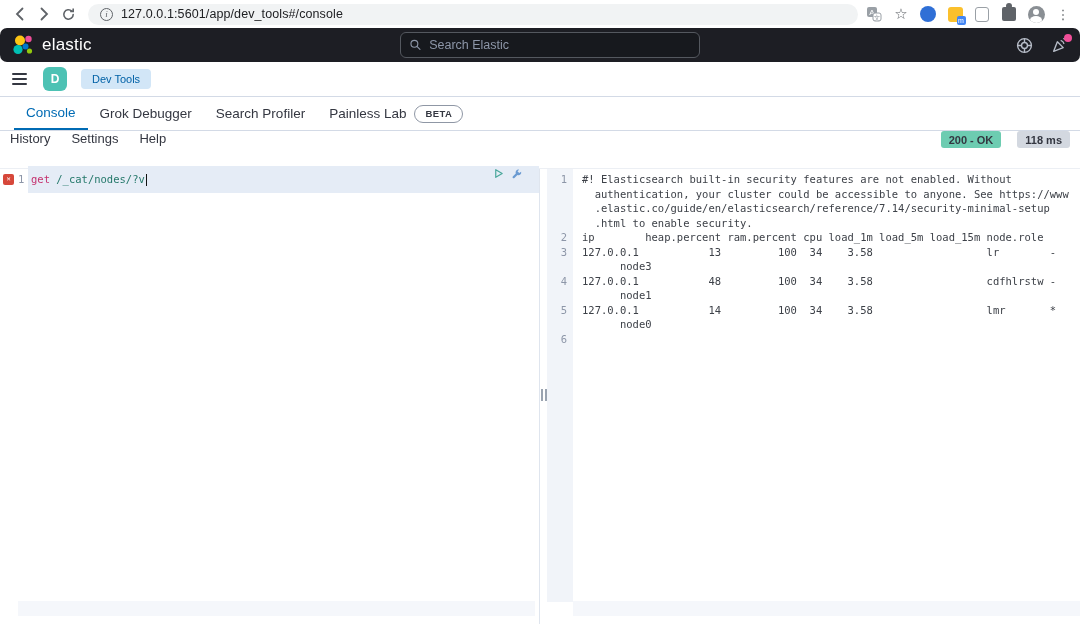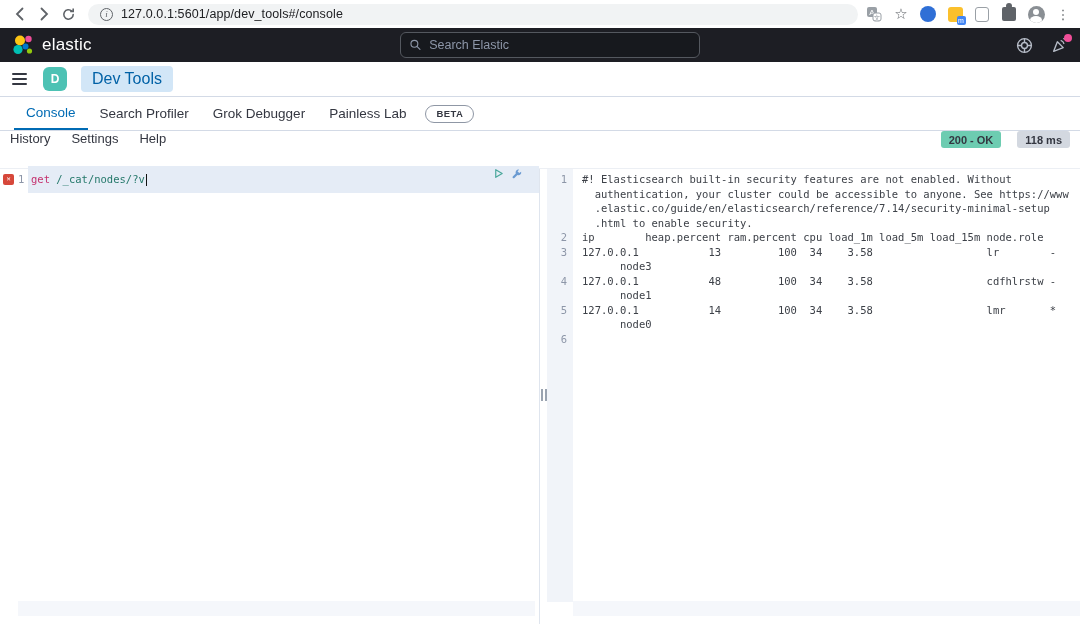--- a/index.html
+++ b/index.html
@@ -29,50 +29,50 @@
   .puzzle::before { content:""; position:absolute; top:-4px; left:4px; width:6px; height:6px;
                     border-radius:50%; background:#5f6368; }
   .avatar { width:17px; height:17px; border-radius:50%; background:#8a8f94; position:relative; overflow:hidden; }
   .avatar::before { content:""; position:absolute; top:3px; left:5.5px; width:6px; height:6px;
                     border-radius:50%; background:#fff; }
   .avatar::after { content:""; position:absolute; top:10px; left:2.5px; width:12px; height:8px;
                    border-radius:50%; background:#fff; }
   .kebab { color:#5f6368; font-size:13px; }
 
   
-  .app-header { height:34px; background:#1d1e24; display:flex; align-items:center; padding:4px 12px; position:relative; }
+  .app-header { height:34px; background:#1d1e24; display:flex; align-items:center; padding:4px 12px; position:relative;border-radius:7px; }
   .brand { display:flex; align-items:center; gap:8px; }
   .brand-name { color:#fff; font-size:17px; letter-spacing:.2px; }
   .global-search { position:absolute; left:400px; width:300px; height:26px; top:4px;
                    display:flex; align-items:center; background:#17191e; border:1px solid #54585f;
                    border-radius:6px; padding:0 9px; }
   .global-search input { background:transparent; border:none; outline:none; color:#d4dae5;
                    font-size:12.5px; margin-left:8px; width:100%; font-family:"Liberation Sans",sans-serif; }
   .global-search input::placeholder { color:#8d96a8; }
   .hdr-right { margin-left:auto; display:flex; align-items:center; gap:18px; }
   .hdr-ic { position:relative; display:flex; }
   .dot-badge { position:absolute; top:-3px; right:-4px; width:8px; height:8px; border-radius:50%;
                background:#f04e98; }
 
   
   .crumb-bar { height:35px; background:#fff; border-bottom:1px solid #d3dae6;
                display:flex; align-items:center; padding:0 10px; gap:14px; }
   .burger { display:flex; flex-direction:column; gap:3px; padding:2px; }
   .burger span { width:15px; height:2px; background:#343741; border-radius:1px; }
   .space-avatar { width:24px; height:24px; border-radius:6px; background:#4dc2b4; color:#fff;
                   font-size:12px; font-weight:bold; display:flex; align-items:center; justify-content:center; }
-  .crumb-pill { background:#d2e6f7; color:#0061a6; font-size:16px; font-weight:500;
+  .crumb-pill { background:#d2e6f7; color:#0061a6; font-size:11px; font-weight:500;
                 padding:4px 11px; border-radius:4px; }
 
   
   .tabs-bar { height:34px; border-bottom:1px solid #d3dae6; display:flex; align-items:stretch; padding-left:14px; }
   .tab { display:flex; align-items:center; padding:0 12px; font-size:13.5px; color:#343741; gap:8px; }
   .tab.active { color:#006bb4; border-bottom:2px solid #006bb4; font-weight:500; }
   .beta-pill { border:1px solid #8f97a5; border-radius:11px; padding:2.5px 10px; font-size:9.5px;
-               font-weight:bold; letter-spacing:.4px; color:#343741;margin-left:11px; }
+               font-weight:bold; letter-spacing:.4px; color:#343741; }
 
   
   .console-toolbar { height:37px; display:flex; align-items:flex-start; padding:0 10px; }
   .menu-item { font-size:13px; color:#343741; margin-right:21px; }
   .tb-right { margin-left:auto; display:flex; align-items:center; gap:16px; }
   .badge { font-size:11px; font-weight:600; color:#343741; border-radius:3px; padding:2.5px 8px; }
   .badge.ok { background:#6dccb1; }
   .badge.ms { background:#d3d8e0; }
 
   
@@ -207,24 +207,24 @@
     </div>
   <div class="space-avatar">D</div>
   <div class="crumb-pill">Dev Tools</div>
 </div>
 
 <div class="tabs-bar">
   <div class="tab active">
       <span>Console</span>
     </div>
   <div class="tab">
+      <span>Grok Debugger</span>
+    </div>
+  <div class="tab">
       <span>Search Profiler</span>
-    </div>
-  <div class="tab">
-      <span>Grok Debugger</span>
     </div>
   <div class="tab">
     <span>Painless Lab</span>
     <span class="beta-pill">BETA</span>
   </div>
 </div>
 
 <div class="console-toolbar">
   <span class="menu-item">History</span>
   <span class="menu-item">Settings</span>

